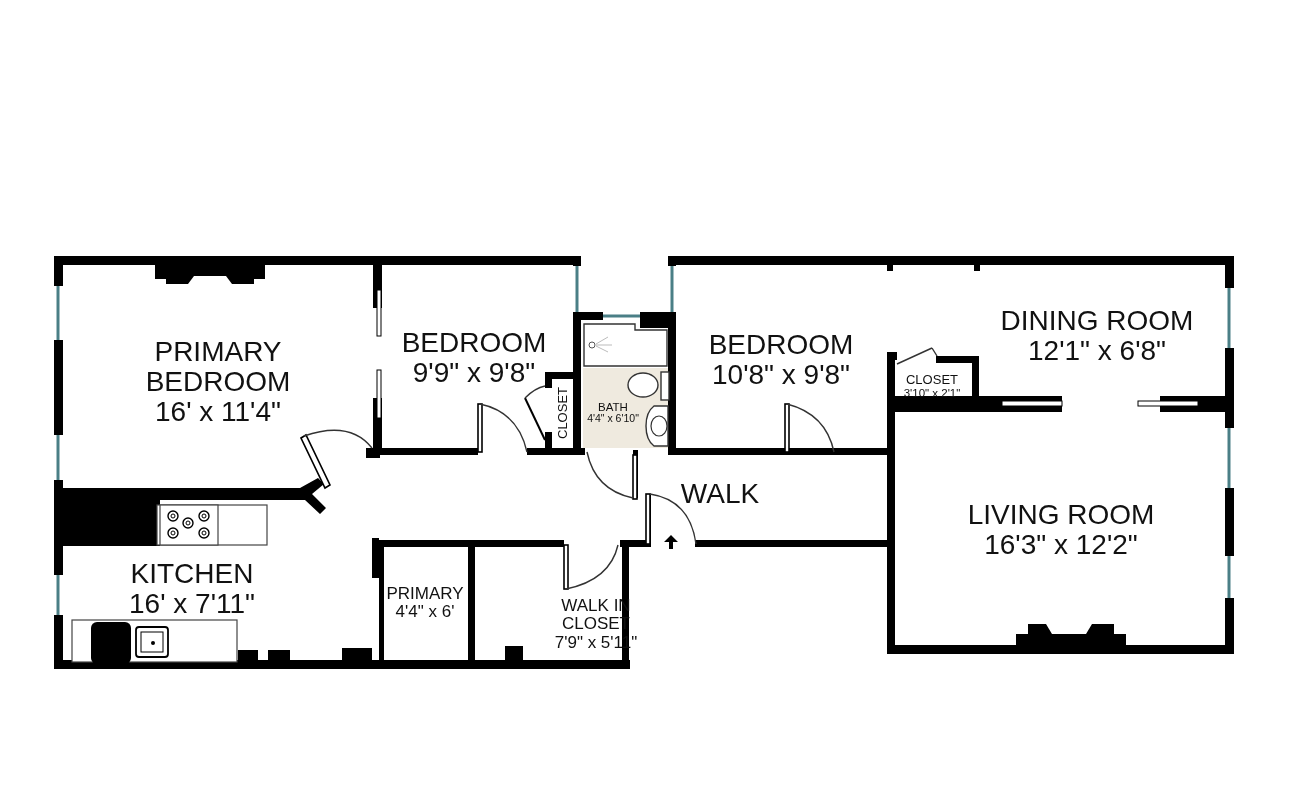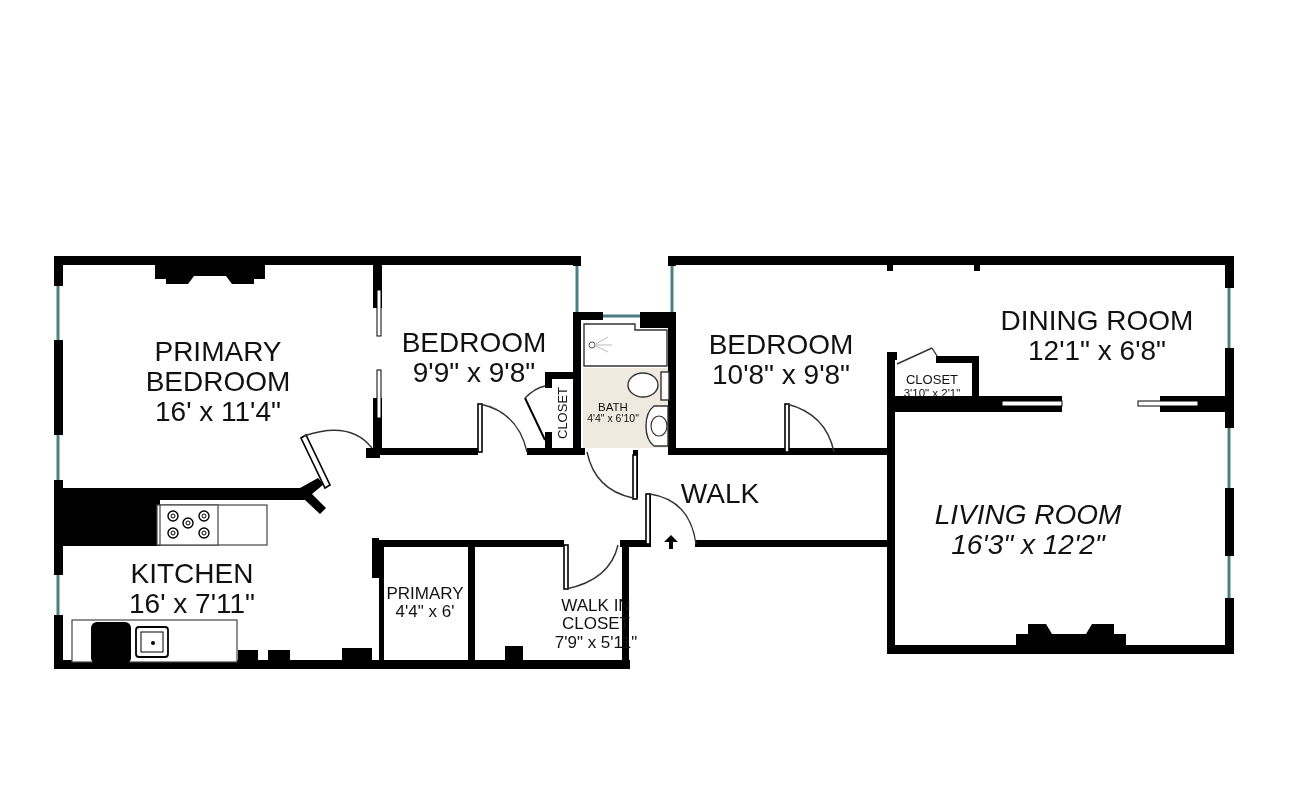--- a/index.html
+++ b/index.html
@@ -219,21 +219,21 @@
 
 <div class="label lg" style="left:1097px; top:306px;">
   <div>DINING ROOM</div>
   <div>12'1" x 6'8"</div>
 </div>
 
 <div class="label lg" style="left:720px; top:479px;">
   <div>WALK</div>
 </div>
 
-<div class="label lg" style="left:1028px; top:500px;font-style:italic;">
+<div class="label lg" style="left:1061px; top:500px;">
   <div>LIVING ROOM</div>
   <div>16'3" x 12'2"</div>
 </div>
 
 <div class="label lg" style="left:192px; top:559px;">
   <div>KITCHEN</div>
   <div>16' x 7'11"</div>
 </div>
 
 <div class="label md" style="left:425px; top:585px;">

